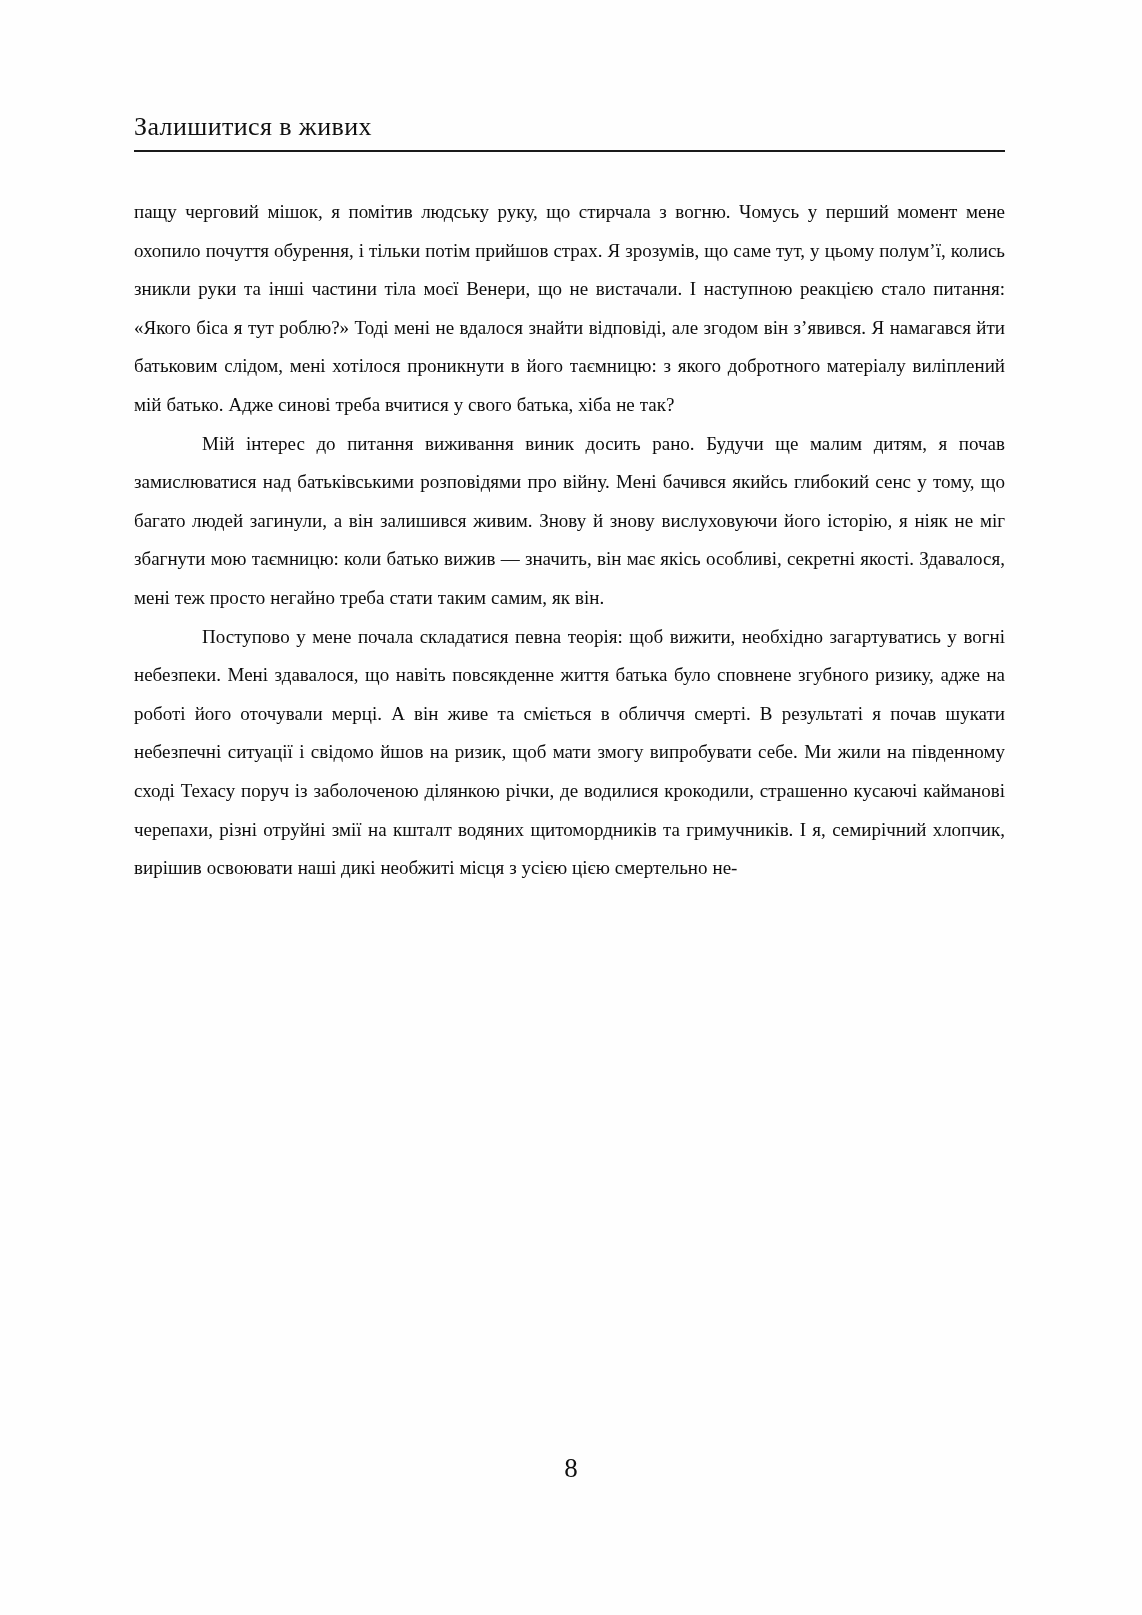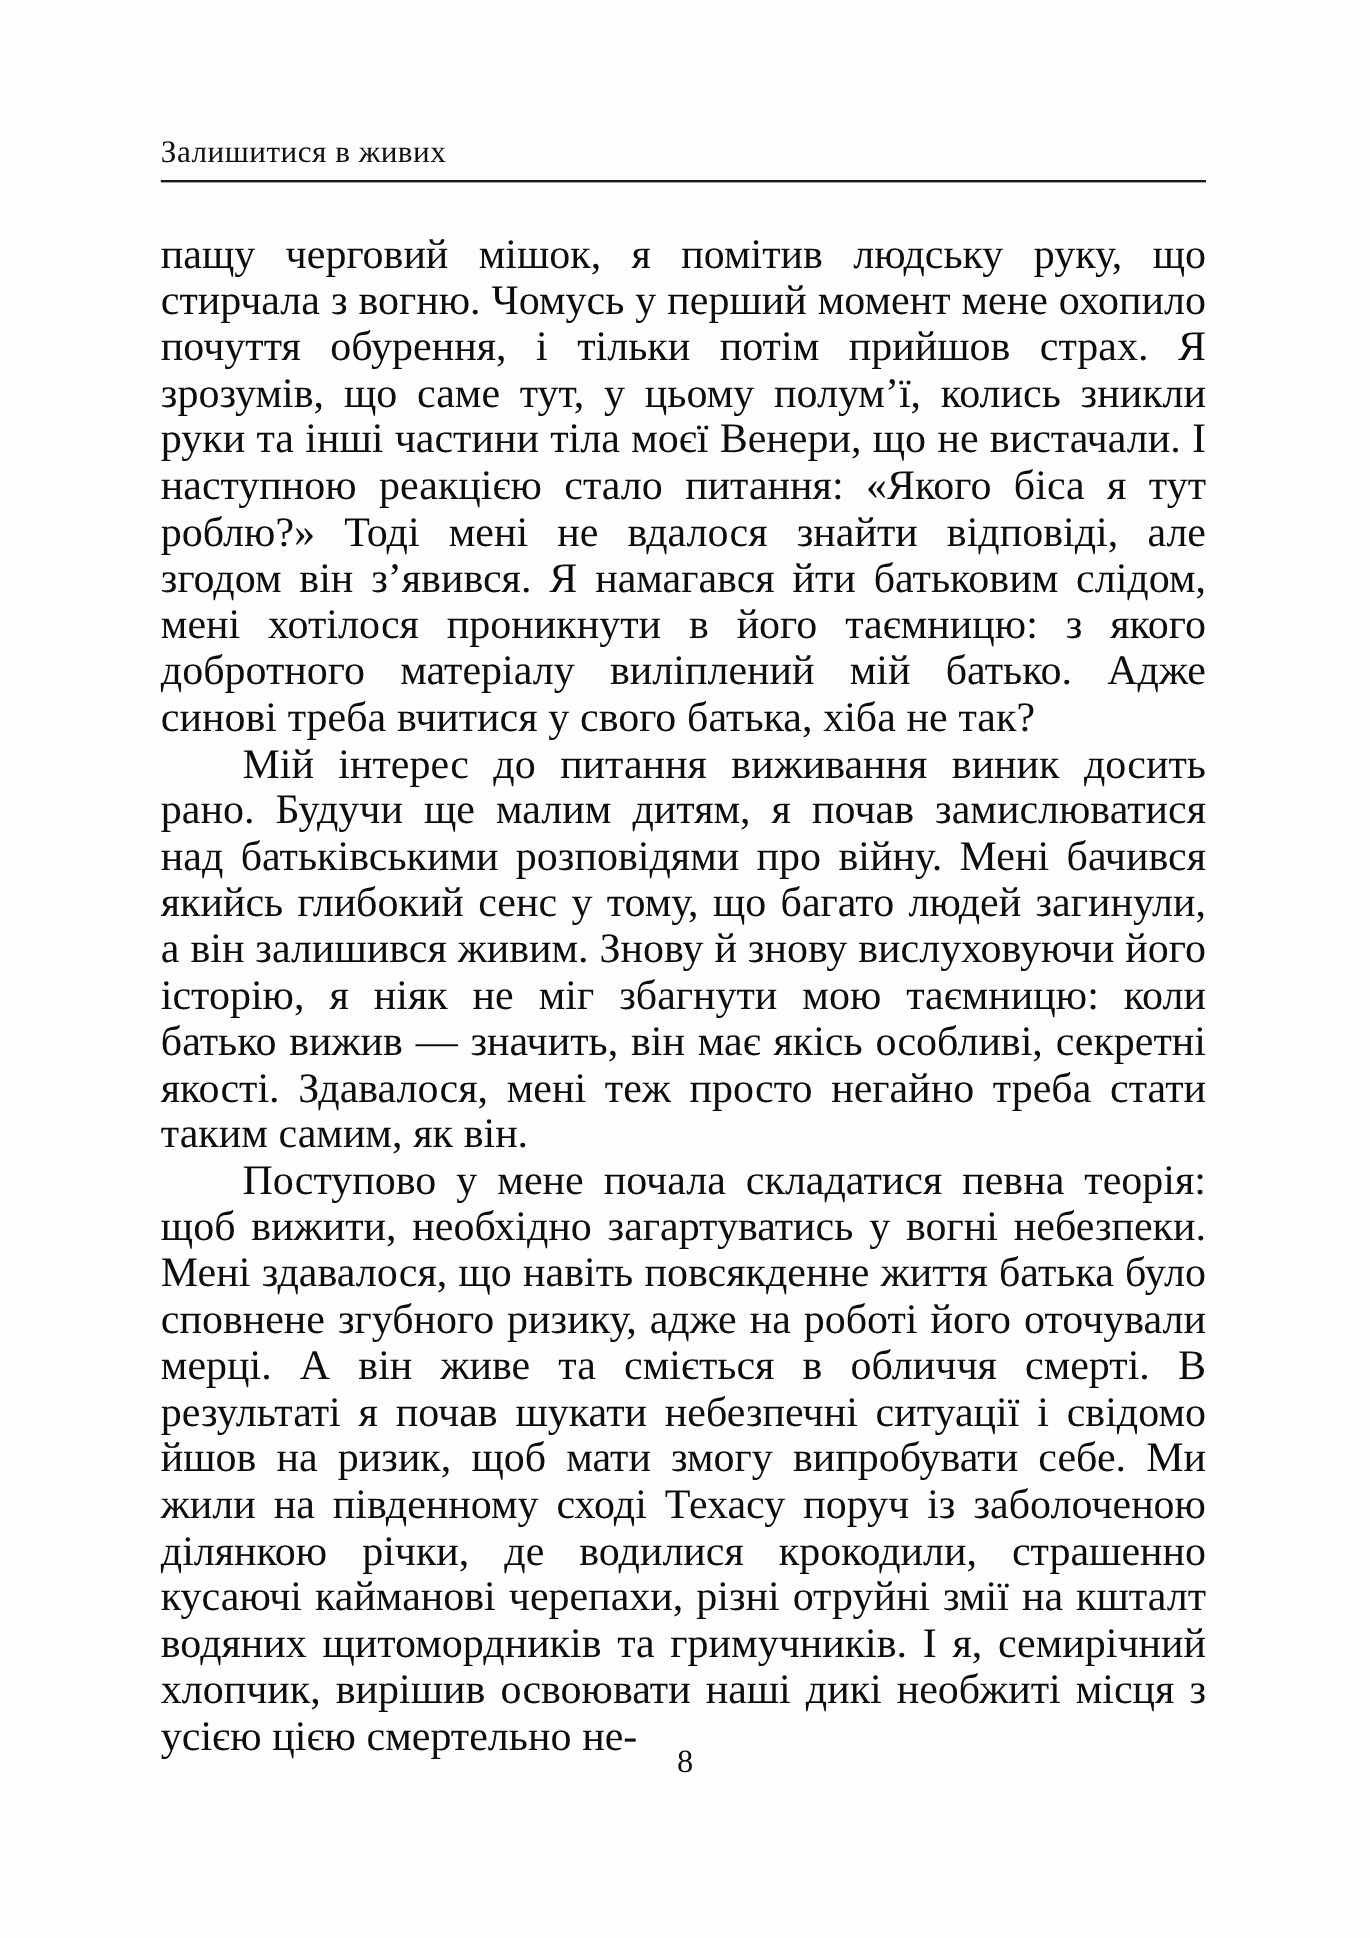--- a/index.html
+++ b/index.html
@@ -55,21 +55,21 @@
     position: absolute;
     left: 134px;
     top: 193px;
     width: 871px;
   }
 
   .para {
     margin: 0;
     text-align: justify;
     text-justify: inter-word;
-    font-size: 35px;
+    font-size: 19px;
     line-height: 38.6px;
     color: #0d0d0d;
     hyphens: none;
     word-spacing: 0.2px;
   }
   .para.indent {
     text-indent: 68px;
   }
   .para + .para {
     margin-top: 0;

